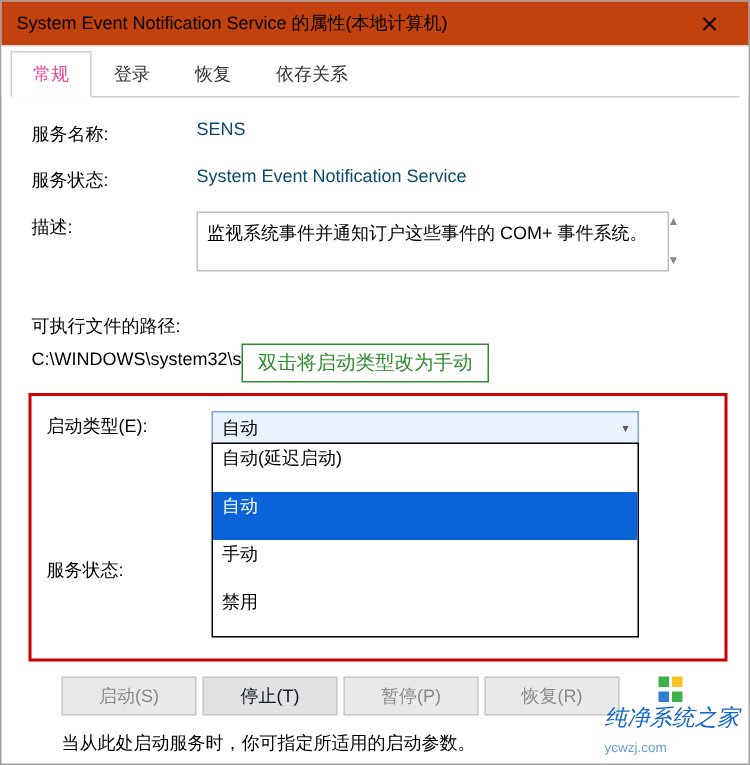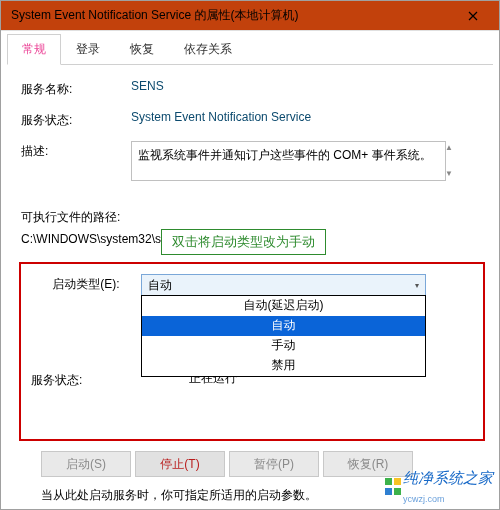--- a/index.html
+++ b/index.html
@@ -56,34 +56,34 @@
   .combo {
     border:1px solid #7aa7d8; background:#eaf3fb; height:22px;
     display:flex; align-items:center; padding:0 6px; width:285px; position:relative;
     justify-content:space-between;
   }
   .combo .chev { font-size:8px; color:#555; }
   .dropdown {
     position:absolute; left:0; top:21px; min-width:285px;
     border:1px solid #000; background:#fff; z-index:20;
   }
-  .dropdown .opt { padding:2px 6px; height:20px; line-height:14px;}
+  .dropdown .opt { padding:2px 6px; height:32px; line-height:14px;}
   .dropdown .opt.sel { background:#0a64d8; color:#fff; }
   .status-row { display:flex; margin-top:8px;}
   .btn-row { display:flex; gap:4px; margin:6px 0 10px 0; padding-left:20px;}
   .btn {
     width:90px; height:26px; background:#e9e9e9; border:1px solid #c8c8c8;
     display:flex; align-items:center; justify-content:center; color:#8a8a8a;
     font-size:12px;
   }
-  .btn.enabled { color:#b91c1c; background:#e1e1e1; }
+  .btn.enabled { color:#0f172a; background:#e1e1e1; }
   .note { margin:6px 0 18px 20px; color:#000; }
   .watermark {
     position:absolute; right:6px; bottom:4px; display:flex; align-items:center; gap:0;
-    color:#1668c7; font-size:15px; font-style:italic; z-index:40;
+    color:#1668c7; font-size:15px; font-style:italic; z-index:40;flex-direction:column;
   }
   .wm-logo { display:flex; flex-wrap:wrap; width:18px; height:18px; gap:2px;}
   .wm-logo span{ width:7px; height:7px; }
   .wm-logo span:nth-child(1){background:#3db24b;}
   .wm-logo span:nth-child(2){background:#f7c325;}
   .wm-logo span:nth-child(3){background:#2e7fd1;}
   .wm-logo span:nth-child(4){background:#3db24b;}
 </style>
 </head>
 <body>
@@ -131,21 +131,21 @@
     </div>
 
     <div class="annotation">双击将启动类型改为手动</div>
 
     <div class="path-block">
       <div>可执行文件的路径:</div>
       <div>C:\WINDOWS\system32\svchost.exe -k netsvcs -p</div>
     </div>
 
     <div class="red-box">
-      <div class="row" style="margin-bottom:10px;text-align:center;">
+      <div class="row" style="margin-bottom:10px;">
         <div class="label">启动类型(E):</div>
         <div style="position:relative;">
           <div class="combo">
             <span>自动</span>
             <span class="chev">▾</span>
           </div>
           <div class="dropdown">
             <div class="opt">自动(延迟启动)</div>
             <div class="opt sel">自动</div>
             <div class="opt">手动</div>

